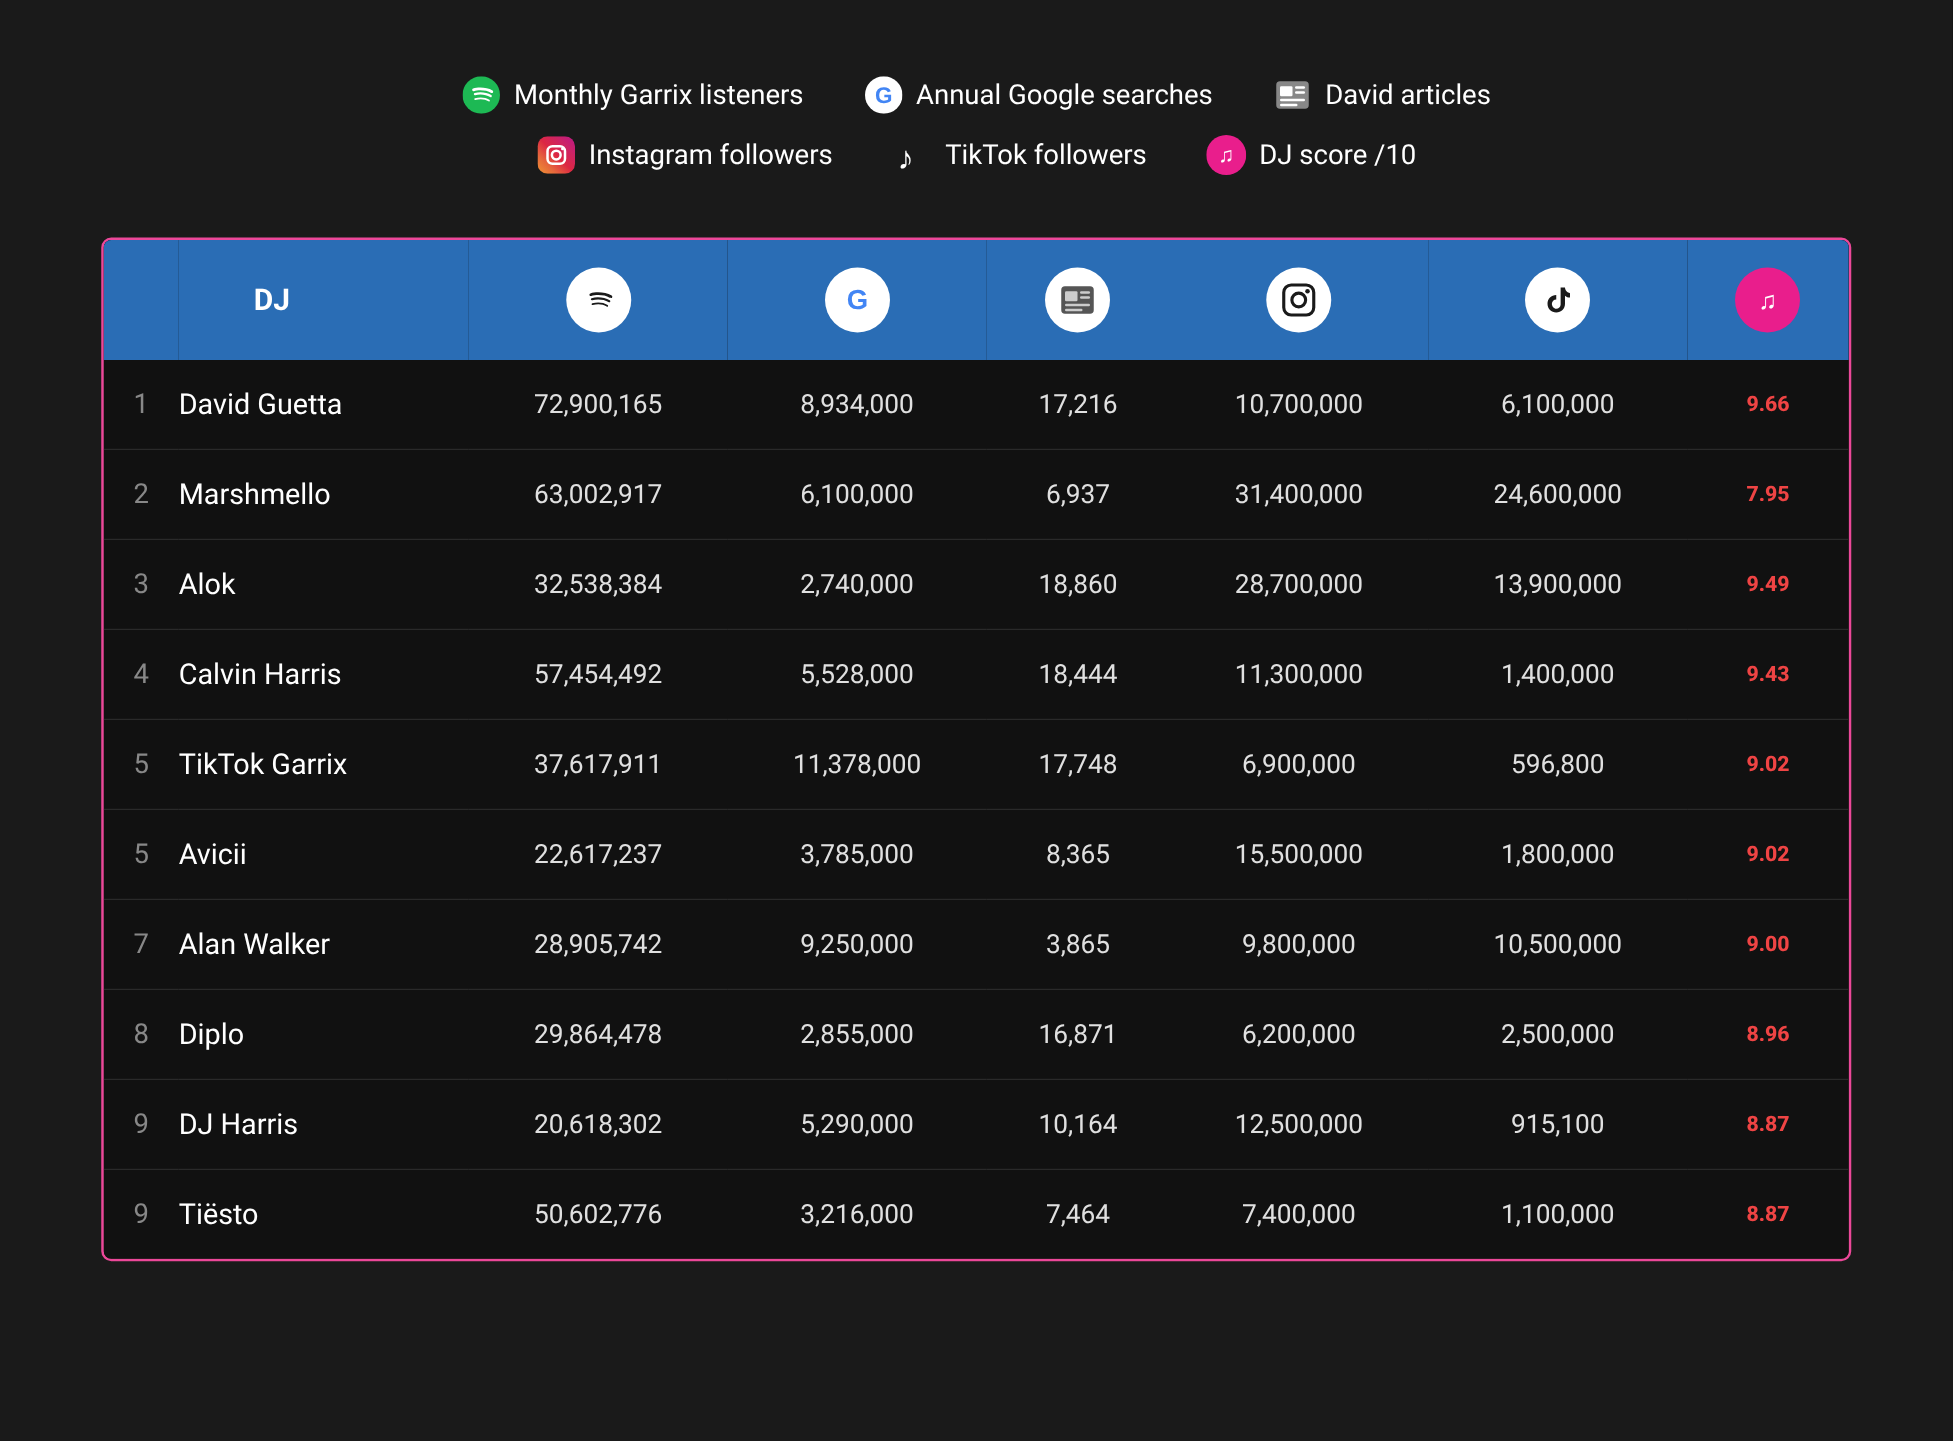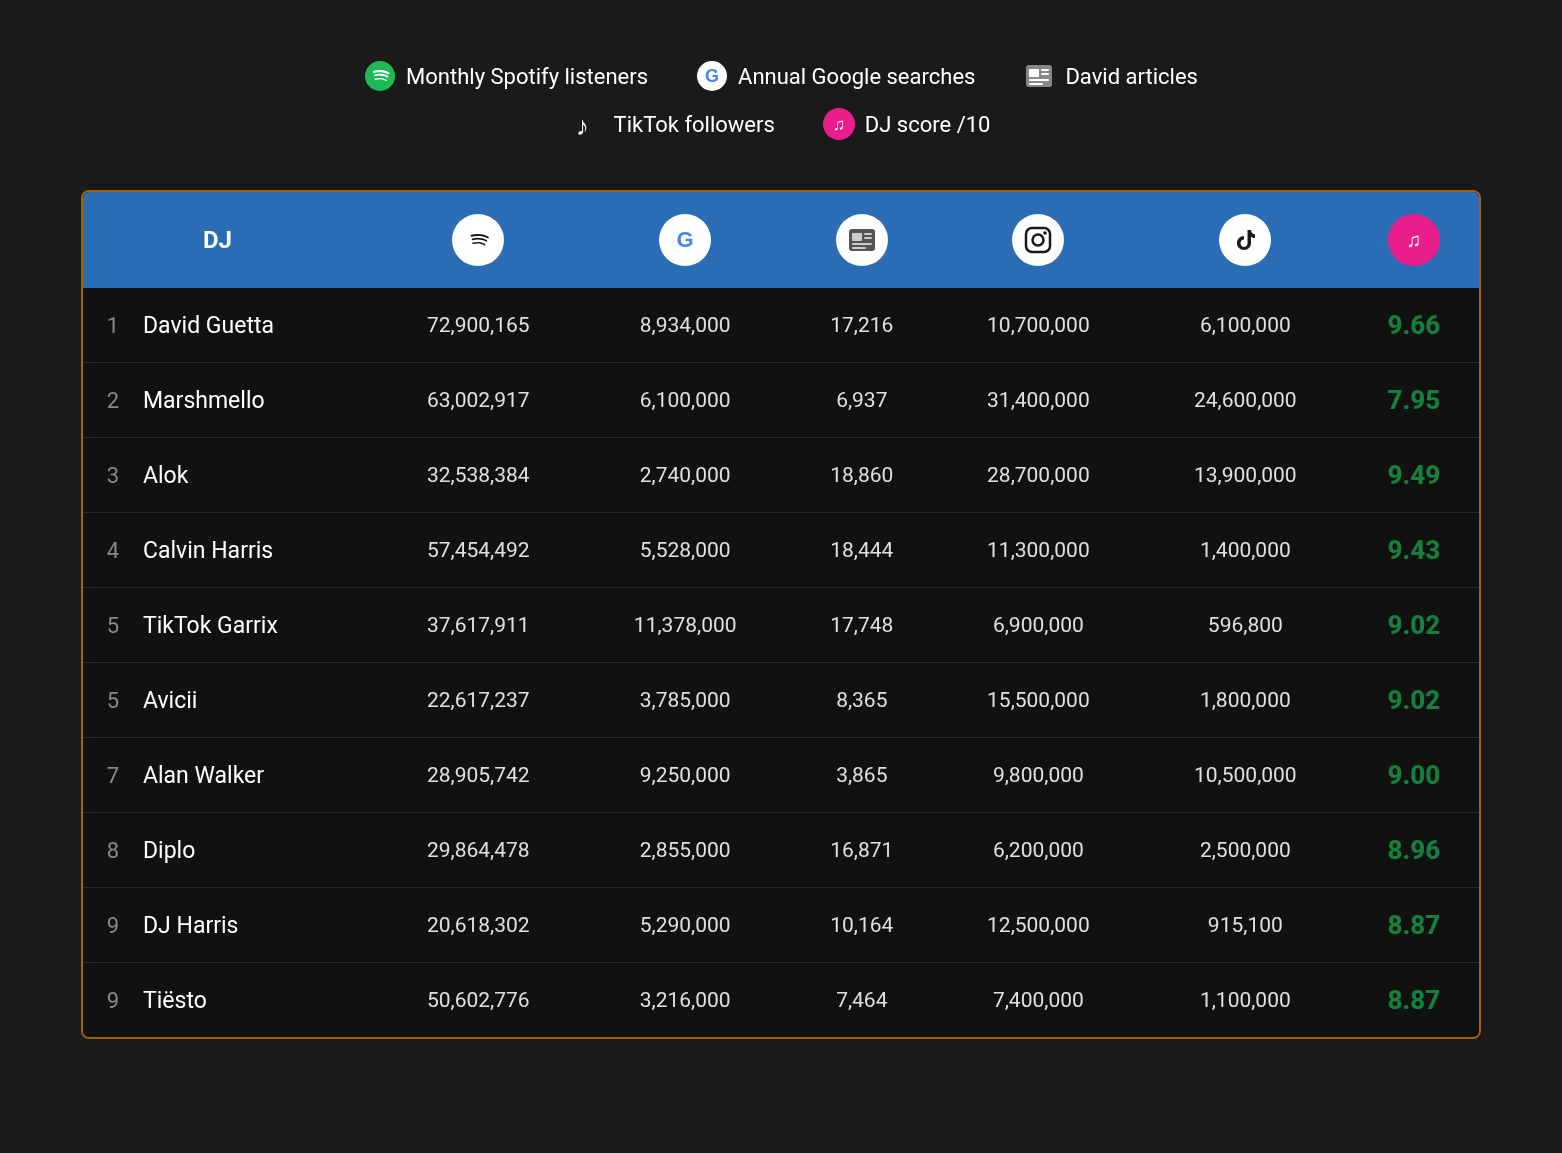--- a/index.html
+++ b/index.html
@@ -48,21 +48,21 @@
       display: flex;
       align-items: center;
       justify-content: center;
       font-size: 26px;
     }
 
     
     .table-wrapper {
       width: 100%;
       max-width: 1400px;
-      border: 2px solid #a16207;
+      border: 2px solid #ec4899;
       border-radius: 8px;
       overflow: hidden;
     }
 
     table {
       width: 100%;
       border-collapse: collapse;
       background: #111111;
     }
 
@@ -125,38 +125,38 @@
 
     tbody td.name {
       text-align: left;
       font-size: 23px;
       color: #ffffff;
       padding-left: 0;
     }
 
     tbody td.score {
       font-weight: 800;
-      color: #15803d;
-      font-size: 26px;
+      color: #ef4444;
+      font-size: 17px;
     }
   </style>
 </head>
 <body>
 
 <div class="legend">
   <div class="legend-row">
 
     <div class="legend-item">
       <div class="legend-icon">
         <svg width="30" height="30" viewBox="0 0 30 30" xmlns="http://www.w3.org/2000/svg">
           <circle cx="15" cy="15" r="15" fill="#1DB954"></circle>
           <path d="M21.5 20.2c-.3 0-.5-.1-.7-.2-2.8-1.7-6.3-2.1-10.5-1.1-.4.1-.8-.1-.9-.5-.1-.4.1-.8.5-.9 4.6-1.1 8.5-.6 11.6 1.3.4.2.5.6.3 1-.2.3-.2.4-.3.4zm1.4-3.4c-.3 0-.6-.1-.8-.3-3.2-1.9-8.1-2.5-11.9-1.4-.5.1-1-.1-1.1-.6-.1-.5.1-1 .6-1.1 4.3-1.3 9.7-.6 13.3 1.6.4.3.6.8.3 1.3-.2.3-.3.5-.4.5zm.1-3.5c-3.8-2.3-10.2-2.5-13.8-1.4-.6.2-1.2-.1-1.4-.7-.2-.6.1-1.2.7-1.4 4.2-1.3 11.2-1 15.5 1.6.5.3.7 1 .4 1.5-.2.4-.8.5-1.4.4z" fill="white"></path>
         </svg>
       </div>
-      <span>Monthly Spotify listeners</span>
+      <span>Monthly Garrix listeners</span>
     </div>
 
     <div class="legend-item">
       <div class="legend-icon">
         <svg width="30" height="30" viewBox="0 0 30 30" xmlns="http://www.w3.org/2000/svg">
           <circle cx="15" cy="15" r="15" fill="white"></circle>
           <text x="15" y="21" font-size="18" font-weight="bold" text-anchor="middle" fill="#4285F4" font-family="Arial">G</text>
         </svg>
       </div>
       <span>Annual Google searches</span>
@@ -172,20 +172,40 @@
           <rect x="5" y="18" width="20" height="2" rx="1" fill="white"></rect>
           <rect x="5" y="22" width="14" height="2" rx="1" fill="white"></rect>
         </svg>
       </div>
       <span>David articles</span>
     </div>
   </div>
 
   <div class="legend-row">
 
+    <div class="legend-item">
+      <div class="legend-icon">
+        <svg width="30" height="30" viewBox="0 0 30 30" xmlns="http://www.w3.org/2000/svg">
+          <rect width="30" height="30" rx="8" fill="url(#igGrad)"></rect>
+          <defs>
+            <linearGradient id="igGrad" x1="0%" y1="100%" x2="100%" y2="0%">
+              <stop offset="0%" style="stop-color:#f09433"></stop>
+              <stop offset="25%" style="stop-color:#e6683c"></stop>
+              <stop offset="50%" style="stop-color:#dc2743"></stop>
+              <stop offset="75%" style="stop-color:#cc2366"></stop>
+              <stop offset="100%" style="stop-color:#bc1888"></stop>
+            </linearGradient>
+          </defs>
+          <rect x="8" y="8" width="14" height="14" rx="4" fill="none" stroke="white" stroke-width="2"></rect>
+          <circle cx="15" cy="15" r="3.5" fill="none" stroke="white" stroke-width="2"></circle>
+          <circle cx="20" cy="10" r="1.2" fill="white"></circle>
+        </svg>
+      </div>
+      <span>Instagram followers</span>
+    </div>
 
     <div class="legend-item">
       <div class="legend-icon">
         <svg width="30" height="30" viewBox="0 0 30 30" xmlns="http://www.w3.org/2000/svg">
           <text x="3" y="26" font-size="26" fill="white" font-family="Arial">♪</text>
         </svg>
       </div>
       <span>TikTok followers</span>
     </div>
 

